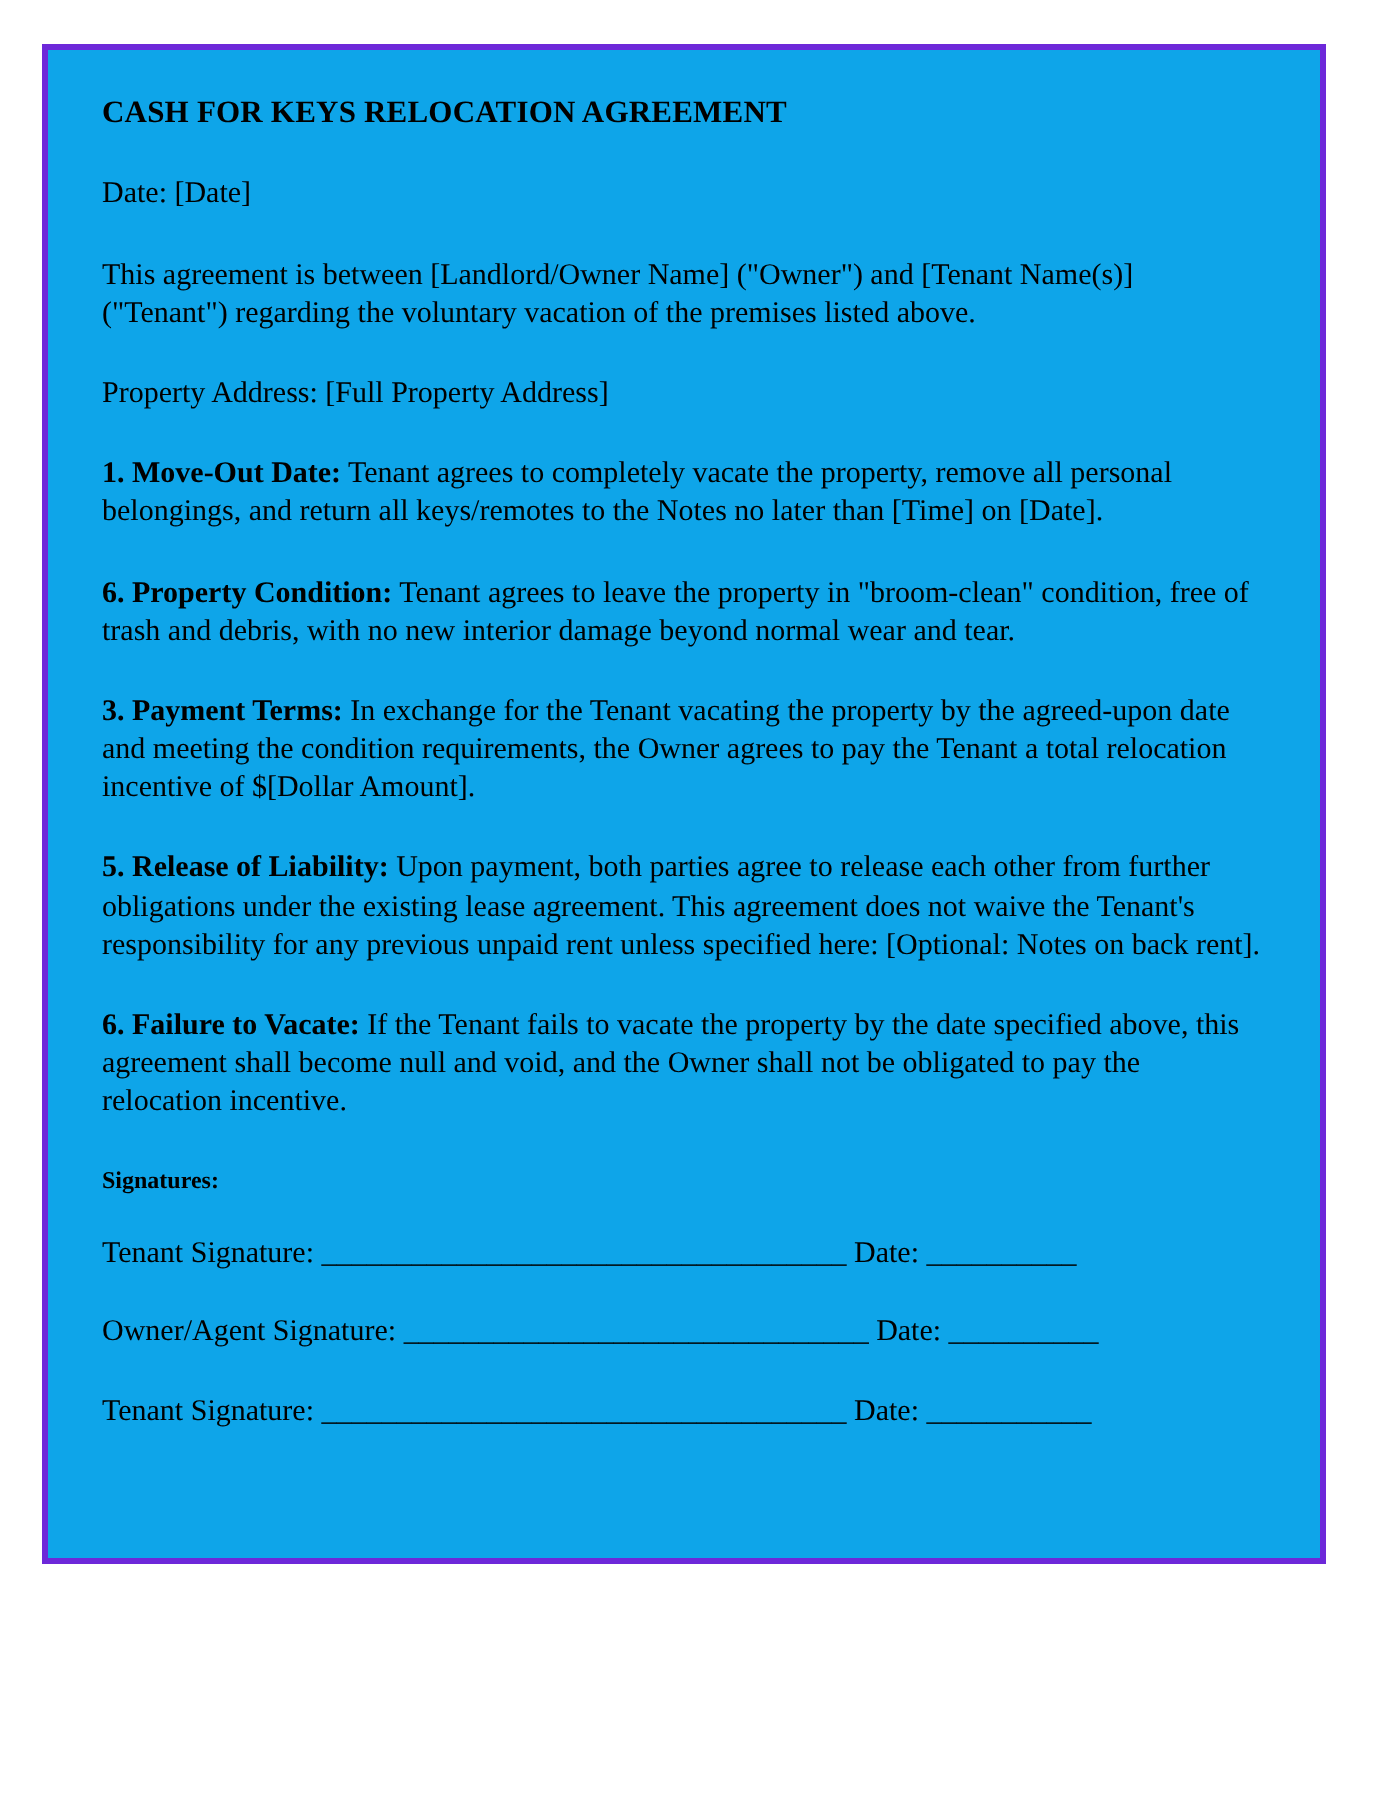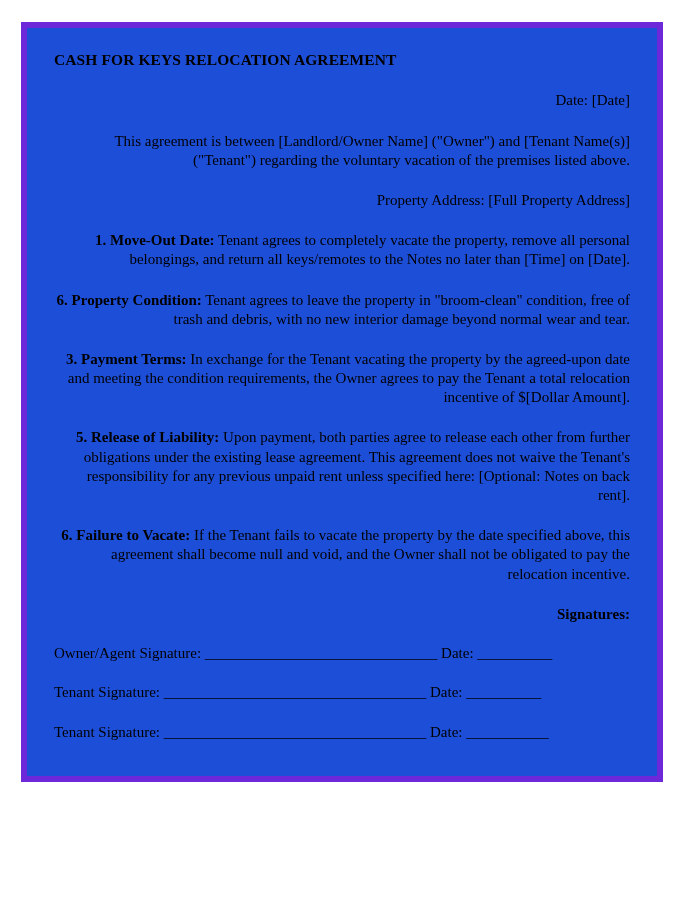--- a/index.html
+++ b/index.html
@@ -13,53 +13,52 @@
     font-family: "Liberation Serif", "DejaVu Serif", serif;
     color: #000000;
     overflow: hidden;
   }
   .page {
     position: absolute;
     left: 21px;
     top: 22px;
     width: 642px;
     height: 760px;
-    border: 6px solid #6d28d9;
+    border: 3px solid #6d28d9;
     box-sizing: border-box;
-    background: #1d4ed8;
+    background: #0ea5e9;
   }
   .page-inner {
     padding: 22px 27px 0 27px;
   }
   .doc-title {
     font-size: 15.5px;
     font-weight: bold;
     letter-spacing: 0.1px;
     margin: 0 0 22px 0;
     line-height: 1.25;
   }
   .para {
     font-size: 15px;
     line-height: 1.28;
     margin: 0 0 21px 0;
-    text-align: right;
+    text-align: left;
   }
   .para:last-child {
     margin-bottom: 0;
   }
   .clause-label {
     font-weight: bold;
     margin-top: 38px;
   }
   .sig-heading {
-    font-size: 15px;
+    font-size: 12px;
     font-weight: bold;
     margin: 12px 0 20px 0;
     line-height: 1.28;
-    text-align: right;
   }
   .sig-block {
     margin-top: 0;
   }
   .sig-line {
     font-size: 15px;
     line-height: 1.3;
     margin: 0 0 20px 0;
     white-space: pre;
   }
@@ -92,22 +91,22 @@
 
 
     <p class="para"><span class="clause-label">5. Release of Liability:</span><span> Upon payment, both parties agree to release each other from further obligations under the existing lease agreement. This agreement does not waive the Tenant's responsibility for any previous unpaid rent unless specified here: [Optional: Notes on back rent].</span></p>
 
     <p class="para"><span class="clause-label">6. Failure to Vacate:</span><span> If the Tenant fails to vacate the property by the date specified above, this agreement shall become null and void, and the Owner shall not be obligated to pay the relocation incentive.</span></p>
 
     <p class="sig-heading">Signatures:</p>
 
     <div class="sig-block">
 
+      <p class="sig-line"><span>Tenant Signature: </span><span class="rule">___________________________________</span><span> Date: </span><span class="rule">__________</span></p>
+
       <p class="sig-line"><span>Owner/Agent Signature: </span><span class="rule">_______________________________</span><span> Date: </span><span class="rule">__________</span></p>
-
-      <p class="sig-line"><span>Tenant Signature: </span><span class="rule">___________________________________</span><span> Date: </span><span class="rule">__________</span></p>
 
       <p class="sig-line"><span>Tenant Signature: </span><span class="rule">___________________________________</span><span> Date: </span><span class="rule">___________</span></p>
 
     </div>
 
   </div>
 </div>
 
 </body></html>

